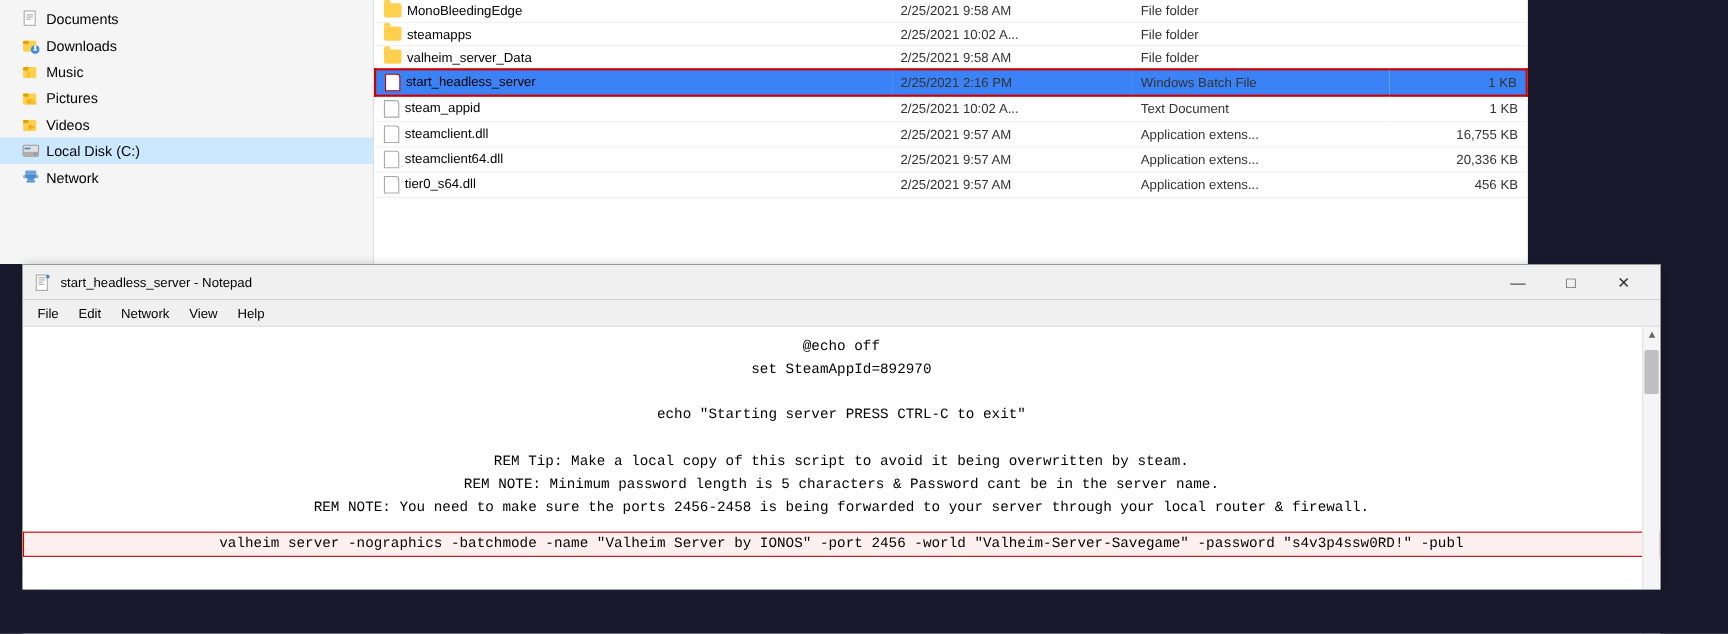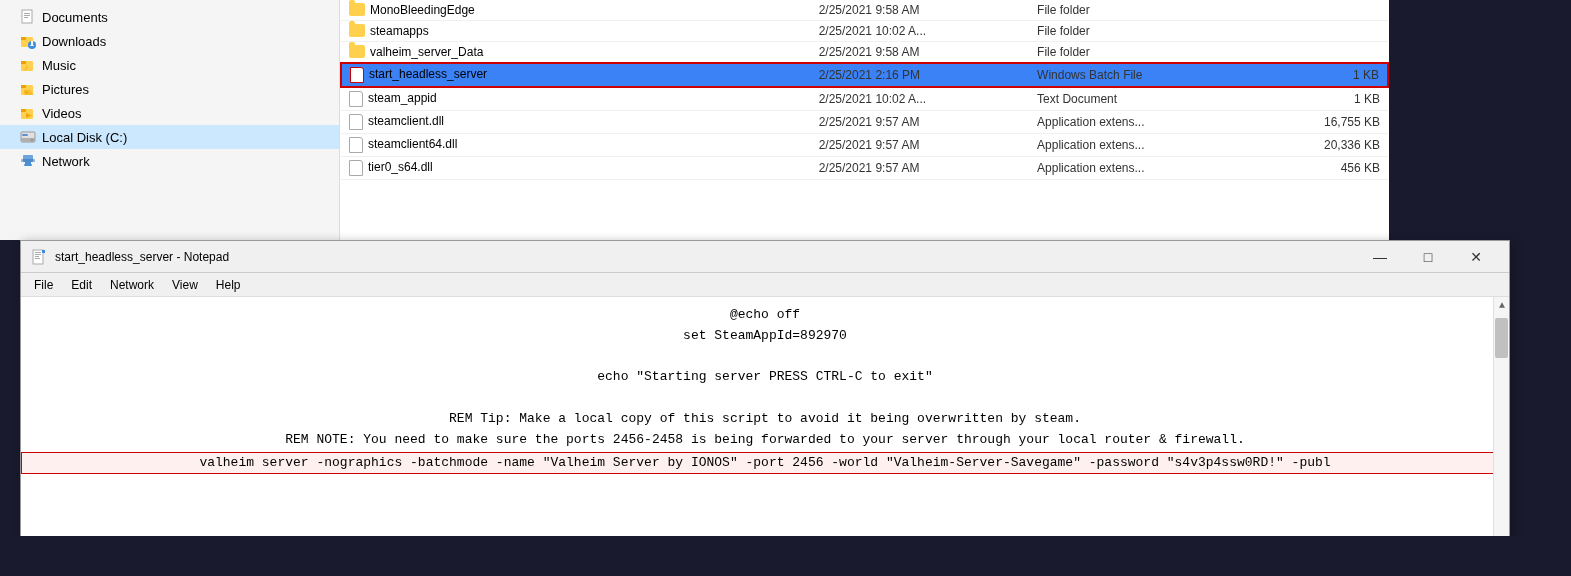--- a/index.html
+++ b/index.html
@@ -241,21 +241,21 @@
       font-size: 13px;
       line-height: 1.6;
       white-space: pre-wrap;
       word-wrap: break-word;
     }
 
     .highlighted-line {
       background: #fff0f0;
       border: 1px solid #cc0000;
       display: block;
-      margin: 1px -8px;
+      margin: 12px -8px;
       padding: 0 8px;
     }
 
     
     .taskbar {
       position: absolute;
       bottom: 0;
       left: 0;
       width: 1571px;
       height: 40px;
@@ -487,20 +487,21 @@
     <span class="menu-item">Help</span>
   </div>
 
   <div class="notepad-content">
     <pre id="notepad-pre"><span>@echo off
 </span><span>set SteamAppId=892970
 </span><span>
 </span><span>echo "Starting server PRESS CTRL-C to exit"
 </span><span>
 </span><span>REM Tip: Make a local copy of this script to avoid it being overwritten by steam.
+</span><span>REM NOTE: Minimum password length is 5 characters &amp; Password cant be in the server name.
 </span><span>REM NOTE: You need to make sure the ports 2456-2458 is being forwarded to your server through your local router &amp; firewall.
 </span><span class="highlighted-line">valheim server -nographics -batchmode -name "Valheim Server by IONOS" -port 2456 -world "Valheim-Server-Savegame" -password "s4v3p4ssw0RD!" -publ</span>
 </pre>
     <div class="notepad-scrollbar-right">
       <div class="scroll-arrow">▲</div>
       <div style="flex:1; position:relative; height: calc(100% - 32px);">
         <div class="scroll-thumb"></div>
       </div>
       <div class="scroll-arrow">▼</div>
     </div>

